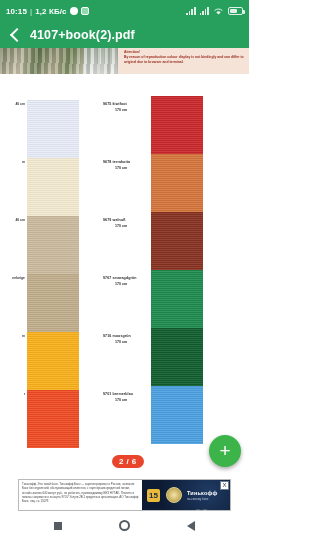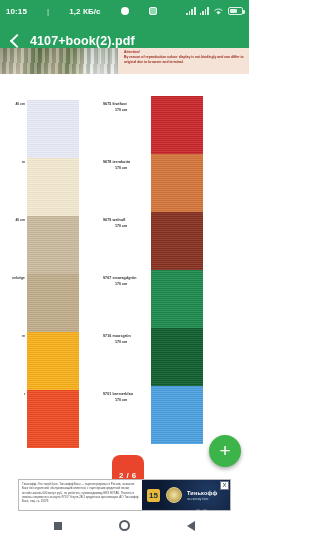--- a/index.html
+++ b/index.html
@@ -4,41 +4,41 @@
 <style>
   * { margin:0; padding:0; box-sizing:border-box; }
   html,body { width:249px; height:540px; overflow:hidden;
     font-family:"Liberation Sans", sans-serif; background:#ffffff; }
 
   #screen { position:relative; width:249px; height:540px; overflow:hidden; background:#fff; }
 
   
   .statusbar { position:absolute; left:0; top:0; width:249px; height:22px;
     background:#27a05e; display:flex; align-items:center; padding:0 6px; }
-  .sb-left { display:flex; align-items:center; gap:20px; font-size:8px; color:#ffffff;
+  .sb-left { display:flex; align-items:center; gap:3px; font-size:8px; color:#ffffff;
     font-weight:600; letter-spacing:.1px; white-space:nowrap; }
   .sb-sep { color:#cfe9da; font-weight:400; }
   .sb-ic { width:8px; height:8px; border-radius:50%; background:#ffffff; display:inline-block; }
   .sb-ic.gr { background:#8ed9ad; border:1px solid #ffffff; border-radius:2px; }
   .sb-spacer { flex:1; }
   .sb-right { display:flex; align-items:center; gap:4px; }
   .bars { display:flex; align-items:flex-end; gap:1px; height:8px; opacity:.85; }
   .bars i { display:block; width:1.6px; background:#ffffff; }
   .bars i:nth-child(1){height:2px}.bars i:nth-child(2){height:4px}
   .bars i:nth-child(3){height:6px}.bars i:nth-child(4){height:8px}
   .batt { width:15px; height:8px; border:1px solid #ffffff; border-radius:2px;
     position:relative; opacity:.85; }
   .batt::after { content:""; position:absolute; right:-2.5px; top:2px; width:1.5px;
     height:4px; background:#fff; border-radius:0 1px 1px 0; }
   .batt span { position:absolute; left:1px; top:1px; bottom:1px; right:5px;
     background:#fff; border-radius:1px; }
 
   
   .appbar { position:absolute; left:0; top:22px; width:249px; height:26px;
-    background:#27a05e; display:flex; align-items:flex-end; padding-left:8px; gap:8px; }
+    background:#27a05e; display:flex; align-items:center; padding-left:8px; gap:8px; }
   .back-ic { width:14px; height:14px; position:relative; flex:0 0 auto; }
   .back-ic::before { content:""; position:absolute; left:4px; top:2px; width:8px; height:8px;
     border-left:2px solid #fff; border-bottom:2px solid #fff; transform:rotate(45deg); }
   .appbar-title { font-size:12.5px; color:#ffffff; font-weight:700; letter-spacing:.1px; }
 
   
   .pdf { position:absolute; left:0; top:48px; width:249px; height:425px;
     background:#ffffff; overflow:hidden; }
 
   .photo-strip { position:absolute; left:0; top:0; width:118px; height:26px;
@@ -78,21 +78,21 @@
 
   
   .edge-labels { position:absolute; left:0; top:48px; width:26px; }
   .edge { height:58px; padding-top:6px; }
   .edge-t { font-size:3.4px; font-weight:700; color:#3a3a3a; white-space:nowrap;
     text-align:right; padding-right:1px; }
 
   
   .page-pill { position:absolute; left:112px; top:455px; background:#e8452c;
     color:#ffffff; font-size:8px; font-weight:700; border-radius:8px;
-    padding:16px 7px; letter-spacing:.4px; }
+    padding:2px 7px; letter-spacing:.4px; }
 
   
   .fab { position:absolute; right:8px; top:435px; width:32px; height:32px;
     border-radius:50%; background:#3cb44a; box-shadow:0 2px 4px rgba(0,0,0,.35);
     display:flex; align-items:center; justify-content:center; }
   .fab span { color:#fff; font-size:19px; line-height:1; font-weight:300;
     margin-top:-2px; }
 
   
   .ad { position:absolute; left:18px; top:479px; width:213px; height:32px;

